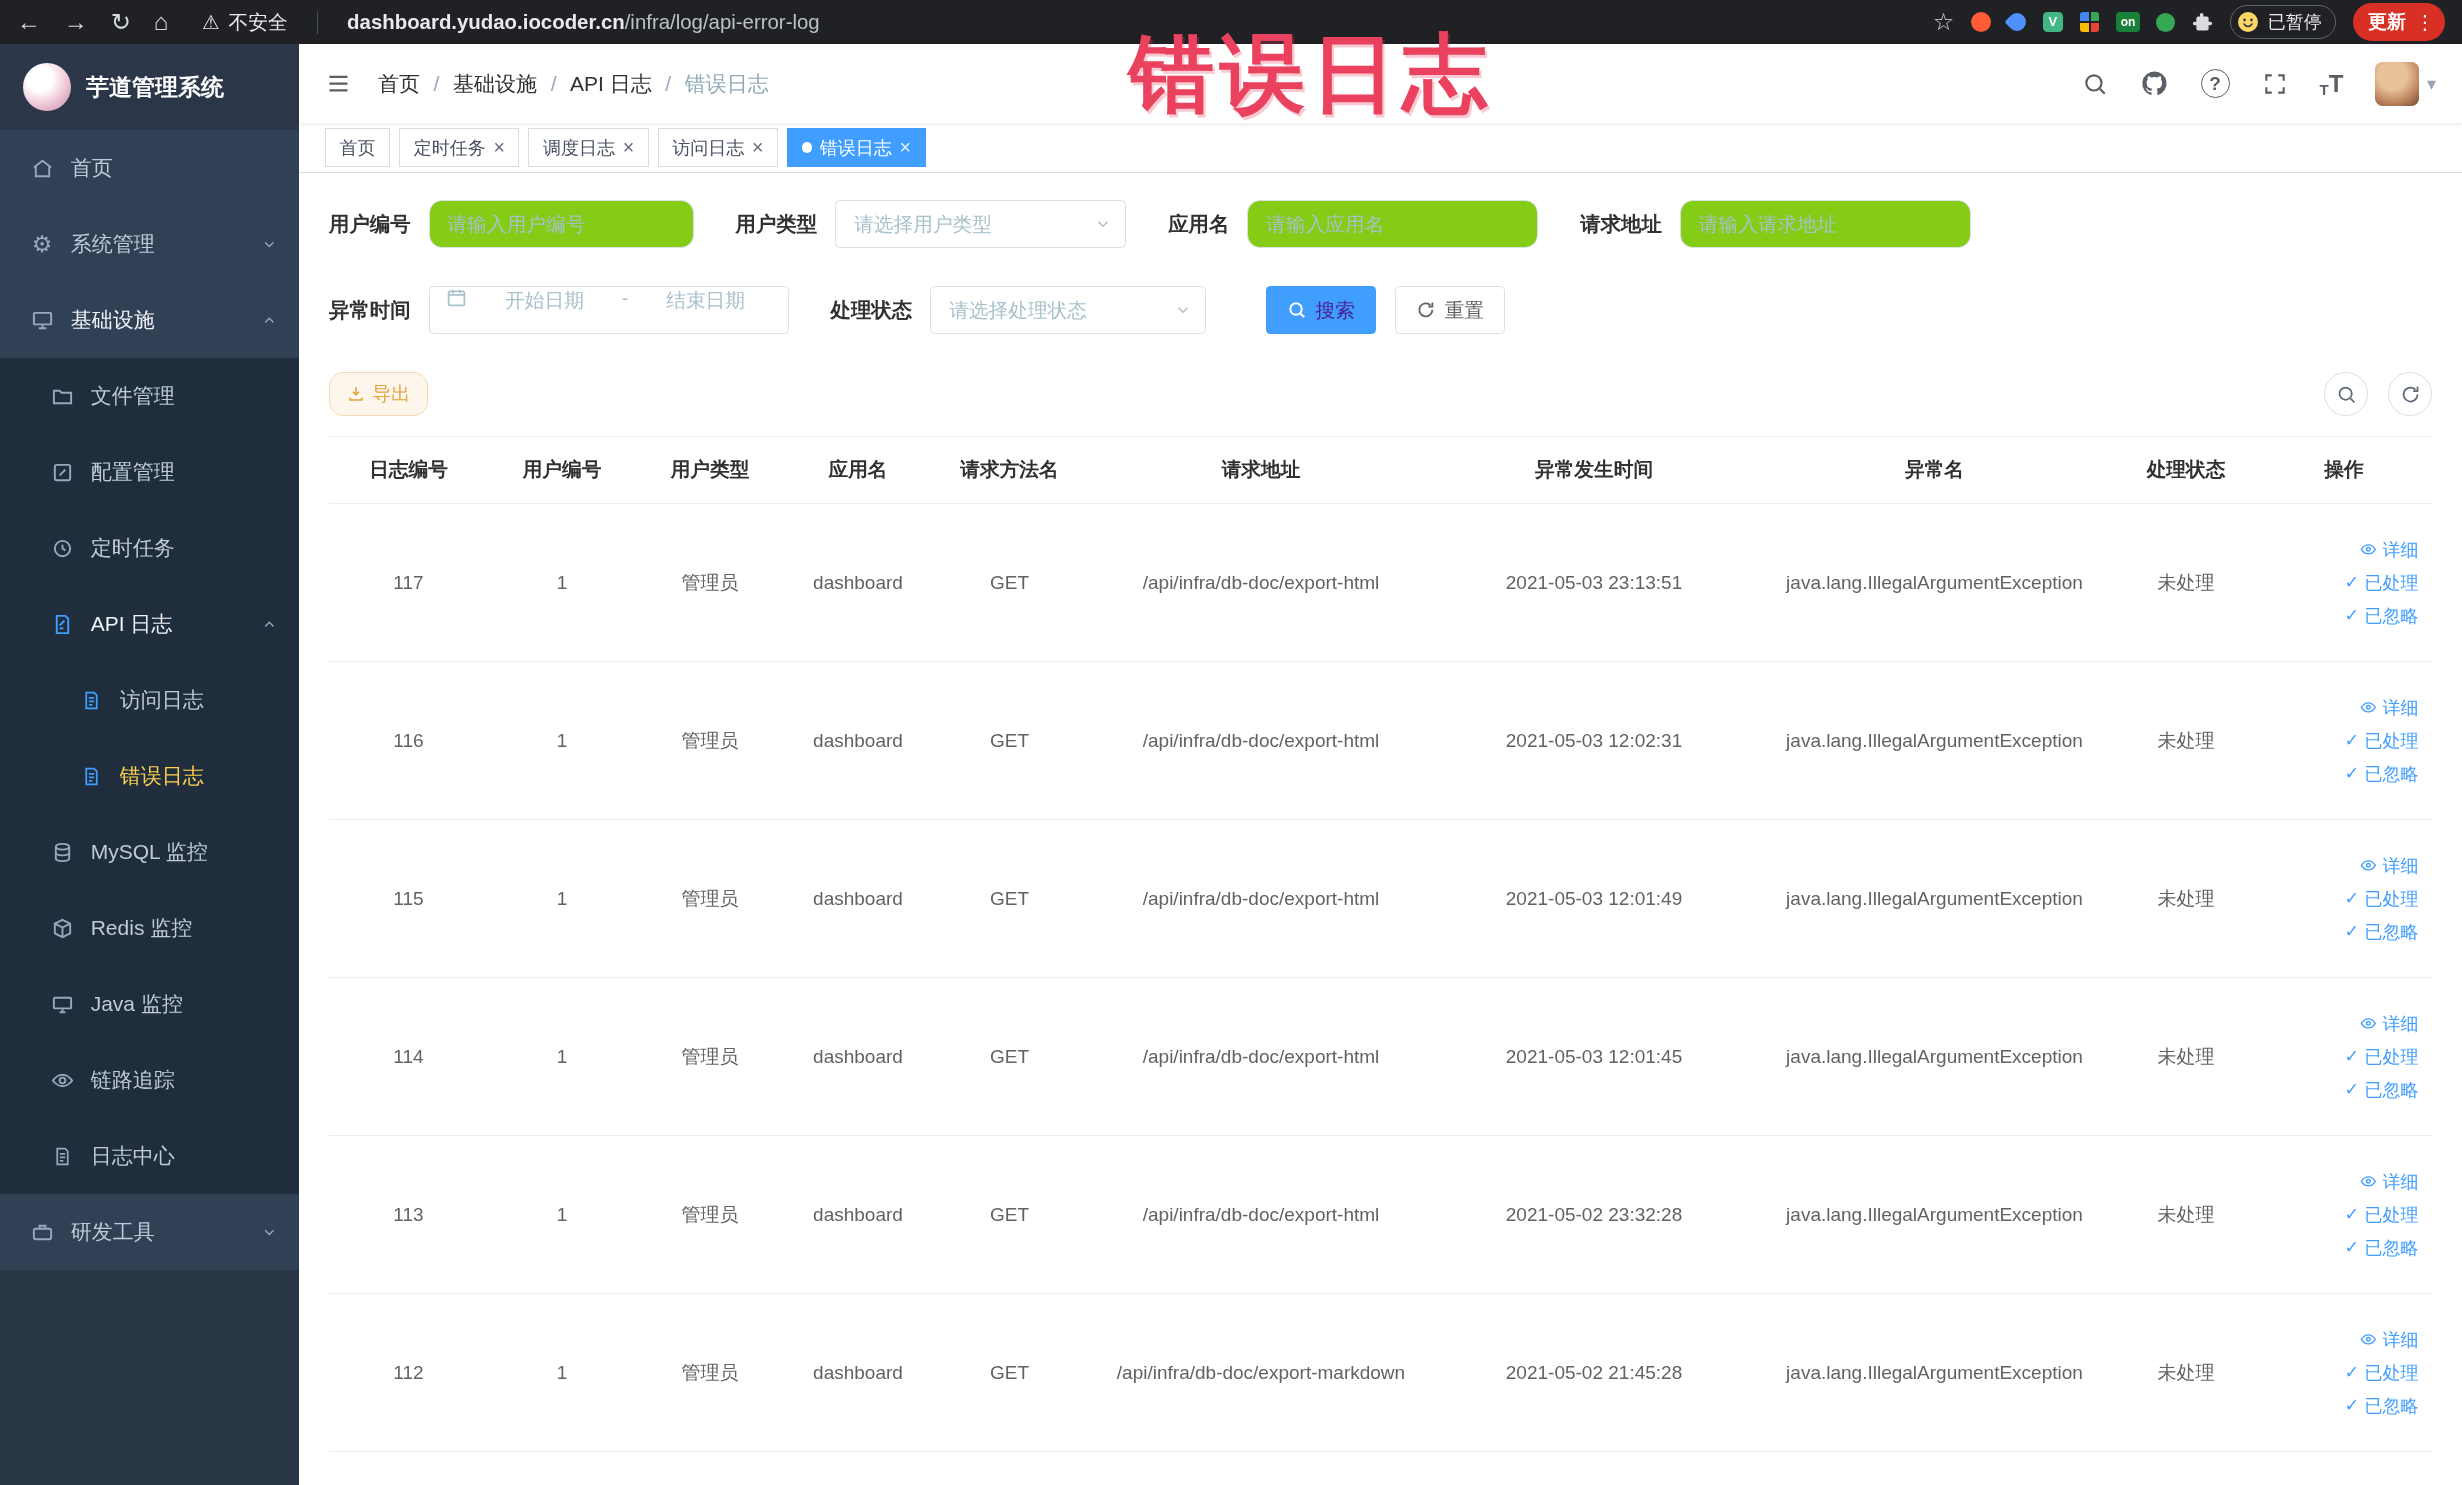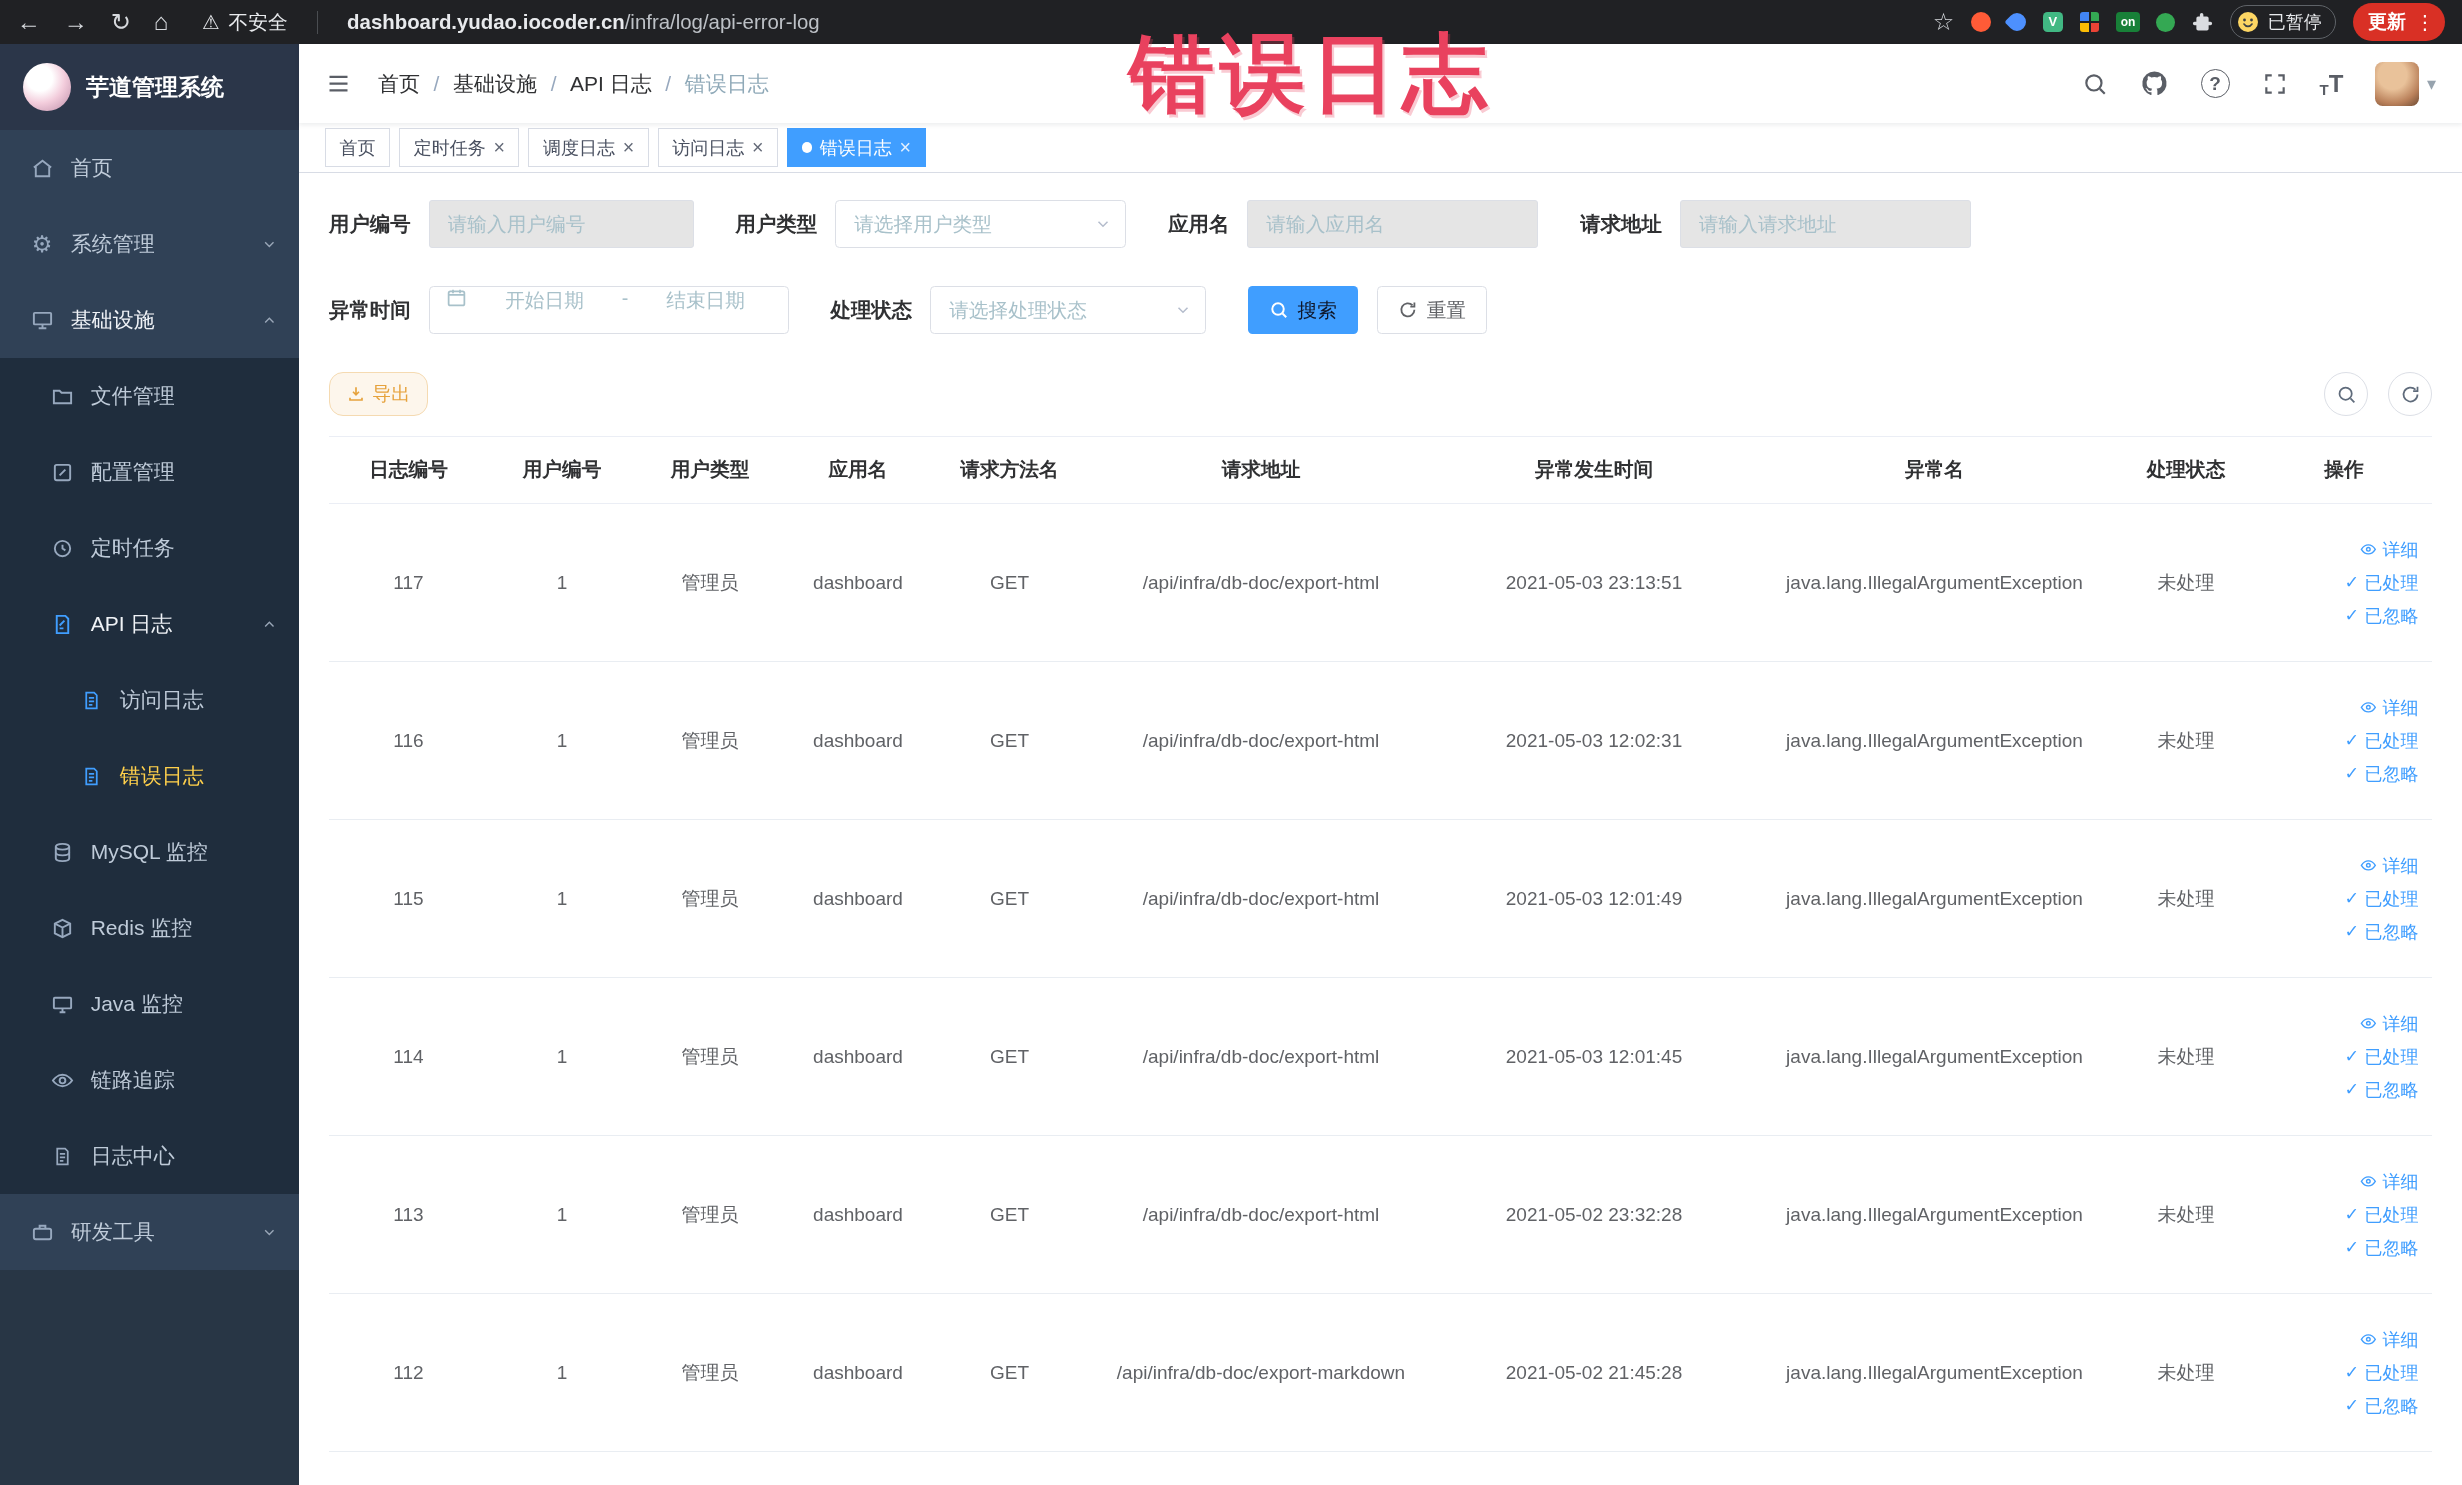--- a/index.html
+++ b/index.html
@@ -79,33 +79,33 @@
   .tag .dot{width:10.6px;height:10.6px;border-radius:50%;background:#fff;display:none}
   .tag.active{background:#409eff;border-color:#409eff;color:#fff}
   .tag.active .dot{display:inline-block}
   .tag .close{font-size:19.7px;line-height:1;opacity:.85}
 
   
   .page{flex:1;padding:27px 30px 0;position:relative;min-height:0}
   .filter-row{display:flex;align-items:center;margin-bottom:38px}
   .f-item{display:flex;align-items:center;margin-right:42px}
   .f-label{font-size:20.4px;font-weight:700;color:#303133;margin-right:18px;white-space:nowrap}
-  .tb-input{height:48px;border:0.8px solid #dcdfe6;border-radius:3px;padding:0 18px;font-size:19.7px;color:#606266;background:#e5e5e5;outline:none}
+  .tb-input{height:48px;border:0.8px solid #dcdfe6;border-radius:13px;padding:0 18px;font-size:19.7px;color:#606266;background:#84cc16;outline:none}
   .tb-input::placeholder{color:#a8c1ca}
   .w350{width:265px}.w385{width:291px}
   .select{width:291px;height:48px;border:0.8px solid #dcdfe6;border-radius:4.5px;background:#fff;display:flex;
     align-items:center;justify-content:space-between;padding:0 13.6px 0 18px;color:#a8c1ca;font-size:19.7px;cursor:pointer}
   .select.w365{width:276px}
   .select .chev{color:#b4bccc;display:inline-flex}
   .date-range{width:360px;height:48px;border:0.8px solid #dcdfe6;border-radius:4.5px;background:#fff;display:flex;
     align-items:flex-start;padding:0 16.7px;color:#a8c1ca;font-size:19.7px;gap:12px;cursor:text}
   .date-range .dr{flex:1;text-align:center}
   .btn{height:48px;border-radius:4.5px;font-size:19.7px;display:inline-flex;align-items:center;gap:9px;
     padding:0 19.7px;cursor:pointer;border:0.8px solid transparent;white-space:nowrap}
-  .btn-primary{background:#409eff;color:#0f172a;margin-left:0}
+  .btn-primary{background:#409eff;color:#4c1d95;margin-left:18px}
   .btn-plain{background:#fff;color:#606266;border-color:#dcdfe6;margin-left:19.7px}
   .toolbar-row{display:flex;align-items:center;margin-bottom:19.7px}
   .btn-export{height:44px;background:#fdf6ec;border:0.8px solid #f5dab1;color:#e6a23c;border-radius:14px;
     font-size:19px;display:inline-flex;align-items:center;gap:7.6px;padding:0 16.7px;cursor:pointer}
   .circles{margin-left:auto;display:flex;gap:19.7px}
   .circle-btn{width:44px;height:44px;border-radius:50%;border:0.8px solid #dcdfe6;background:#fff;color:#5f6b7b;
     display:flex;align-items:center;justify-content:center;cursor:pointer}
 
   
   table{width:100%;border-collapse:collapse;table-layout:fixed}

